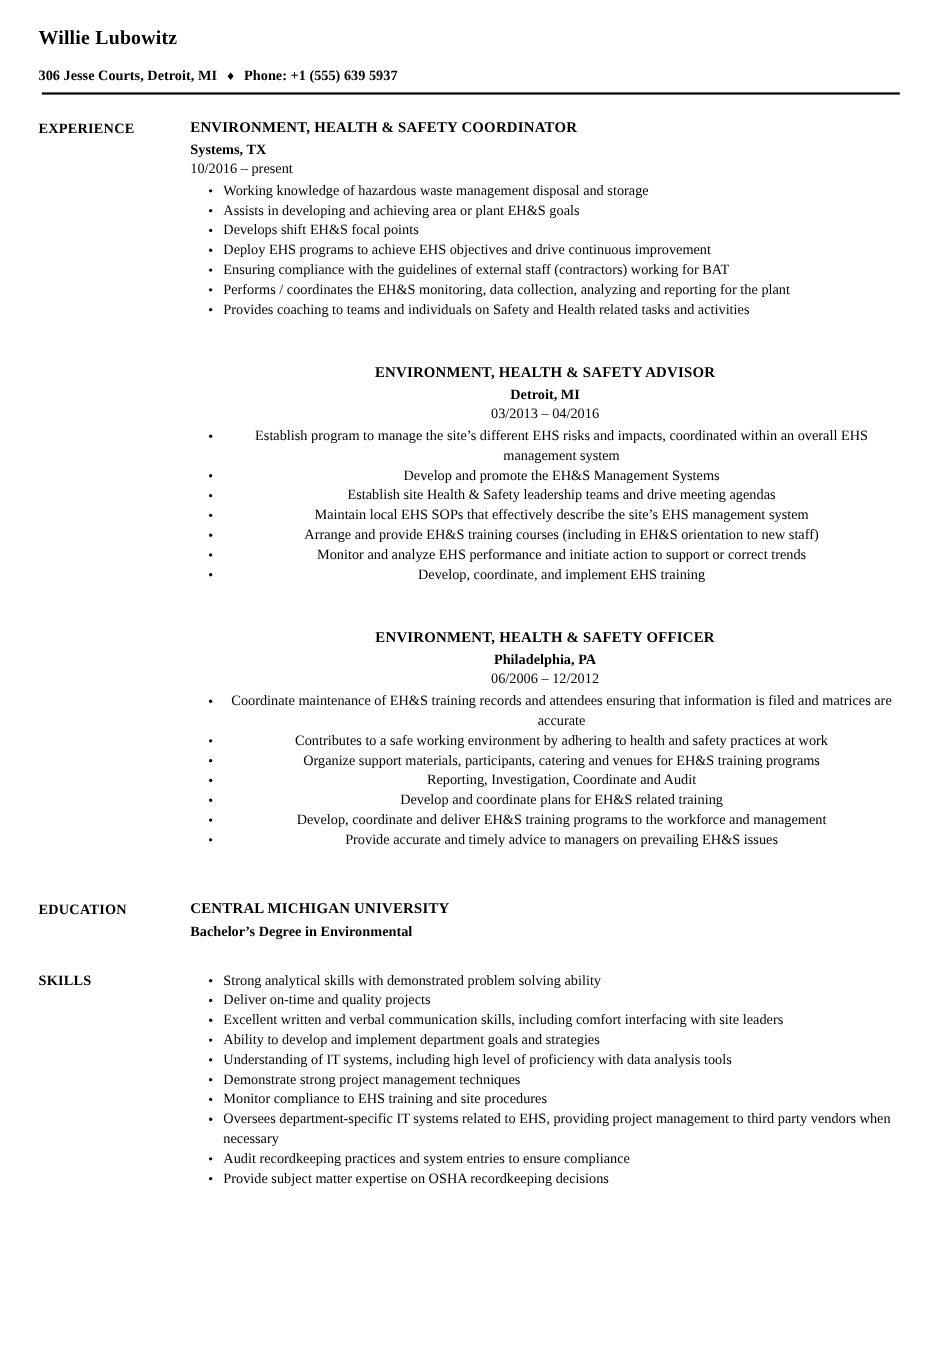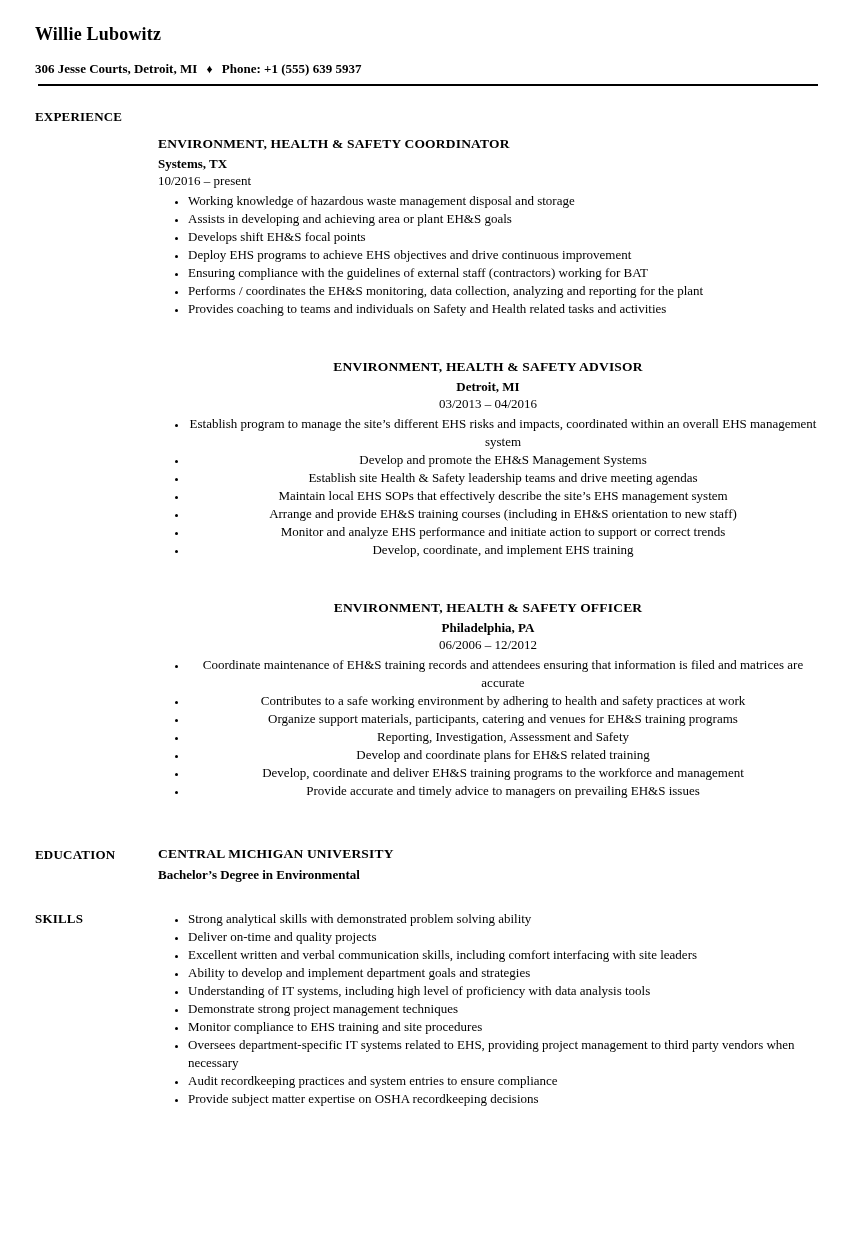--- a/index.html
+++ b/index.html
@@ -33,37 +33,37 @@
   }
   .rule {
     border: none;
     border-top: 2.5px solid #000000;
     margin: 0 0 0 3px;
   }
   .section {
     display: grid;
     grid-template-columns: 123px 1fr;
     align-items: start;
+    gap: 15px;
   }
   .section-label {
     font-size: 13px;
     font-weight: bold;
     letter-spacing: 0.2px;
     padding-top: 1px;
   }
   .sec-experience { margin-top: 22px; }
   .sec-education  { margin-top: 46px; }
   .sec-skills     { margin-top: 27px; }
   .job + .job { margin-top: 41px; text-align: center; }
   .job-title {
     font-size: 13.5px;
     font-weight: bold;
     letter-spacing: 0.2px;
     margin-bottom: 4px;
-    margin-top: 28px;
   }
   .job-location {
     font-size: 13px;
     font-weight: bold;
     margin-bottom: 1px;
   }
   .job-dates {
     font-size: 13px;
     margin-bottom: 3px;
   }
@@ -137,21 +137,21 @@
       </div>
 
       <div class="job">
         <div class="job-title">ENVIRONMENT, HEALTH &amp; SAFETY OFFICER</div>
         <div class="job-location">Philadelphia, PA</div>
         <div class="job-dates">06/2006 – 12/2012</div>
         <ul class="bullets">
           <li>Coordinate maintenance of EH&amp;S training records and attendees ensuring that information is filed and matrices are accurate</li>
           <li>Contributes to a safe working environment by adhering to health and safety practices at work</li>
           <li>Organize support materials, participants, catering and venues for EH&amp;S training programs</li>
-          <li>Reporting, Investigation, Assessment and Safety</li>
+          <li>Reporting, Investigation, Coordinate and Audit</li>
           <li>Develop and coordinate plans for EH&amp;S related training</li>
           <li>Develop, coordinate and deliver EH&amp;S training programs to the workforce and management</li>
           <li>Provide accurate and timely advice to managers on prevailing EH&amp;S issues</li>
         </ul>
       </div>
 
     </div>
   </div>
 
   <div class="section sec-education">

